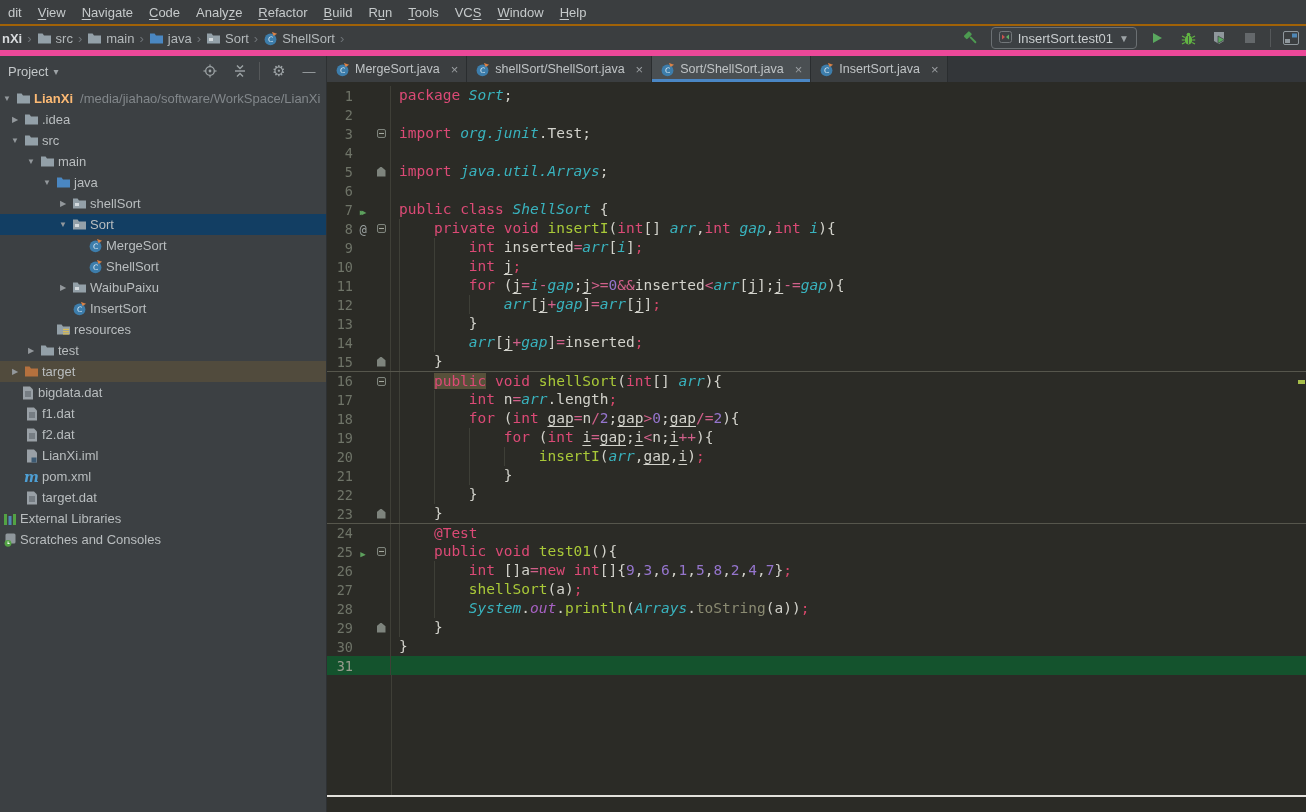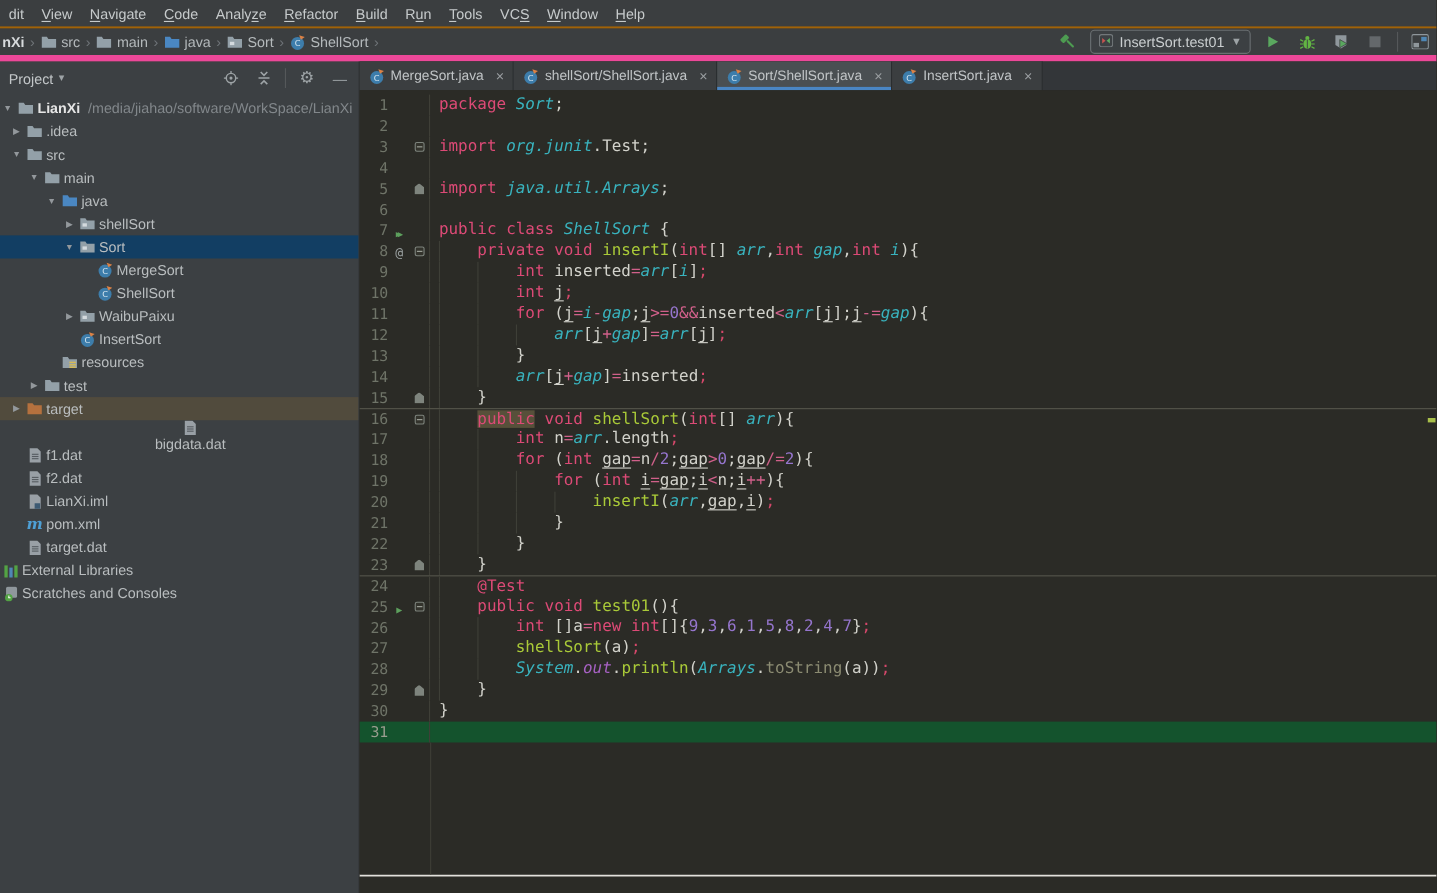--- a/index.html
+++ b/index.html
@@ -41,21 +41,21 @@
   .gear-glyph { font-size:15px; line-height:14px; }
   .min-glyph { font-size:13px; }
   .tree { flex:1; overflow:hidden; font-size:13px; color:#b9bdbf; padding-top:2px; }
   .tree-row { height:21px; display:flex; align-items:center; white-space:nowrap; cursor:pointer; }
   .tree-row.sel { background:#123e63; }
   .tree-row.hov { background:#514b3d; }
   .tr-arrow { width:14px; flex:none; text-align:center; font-size:8px; color:#9499
 9d; color:#93989c; }
   .tr-icon { width:19px; flex:none; display:flex; align-items:center; justify-content:center; }
   .tr-label { padding-left:1px; }
-  .tr-label.bold { font-weight:bold; color:#e5e5e5; }
+  .tr-label.bold { font-weight:bold; color:#fdba74; }
   .tr-path { color:#82878b; padding-left:7px; }
   .maven-m { color:#4e9fd4; font-style:italic; font-weight:bold; font-size:14px; font-family:"DejaVu Serif",serif; line-height:12px; }
 
   
   .editor-col { flex:1; display:flex; flex-direction:column; min-width:0; background:#2b2b26; }
   .tabs { height:26px; background:#333639; display:flex; flex:none; align-items:stretch; }
   .tab { display:flex; align-items:center; gap:5px; padding:0 8px; font-size:12.5px; color:#c0c4c6;
          background:#3b3e40; border-right:1px solid #2a2d2f; cursor:pointer; position:relative; }
   .tab.active { background:#4a4f52; }
   .tab.active::after { content:""; position:absolute; left:0; right:0; bottom:0; height:3px; background:#4a86c4; }
@@ -398,21 +398,21 @@
           </div>
           <div class="tree-row hov" style="padding-left: 8px;">
             <span class="tr-arrow">▶</span>
             <span class="tr-icon">
               <svg width="15" height="13" viewBox="0 0 15 13">
                 <path d="M1 1.5h4.6l1.4 2H14v8H1z" fill="#b5713e"></path>
               </svg>
             </span>
             <span class="tr-label">target</span>
           </div>
-          <div class="tree-row" style="padding-left: 19px; flex-direction: column;">
+          <div class="tree-row" style="padding-left: 4px;">
             <span class="tr-arrow"></span>
             <span class="tr-icon">
               <svg width="12" height="14" viewBox="0 0 12 14">
                 <path d="M1 .5h7l3 3V13.5H1z" fill="#99a0a6"></path>
                 <rect x="3" y="5.5" width="6" height="1" fill="#555b60"></rect>
                 <rect x="3" y="7.5" width="6" height="1" fill="#555b60"></rect>
                 <rect x="3" y="9.5" width="6" height="1" fill="#555b60"></rect>
               </svg>
             </span>
             <span class="tr-label">bigdata.dat</span>

